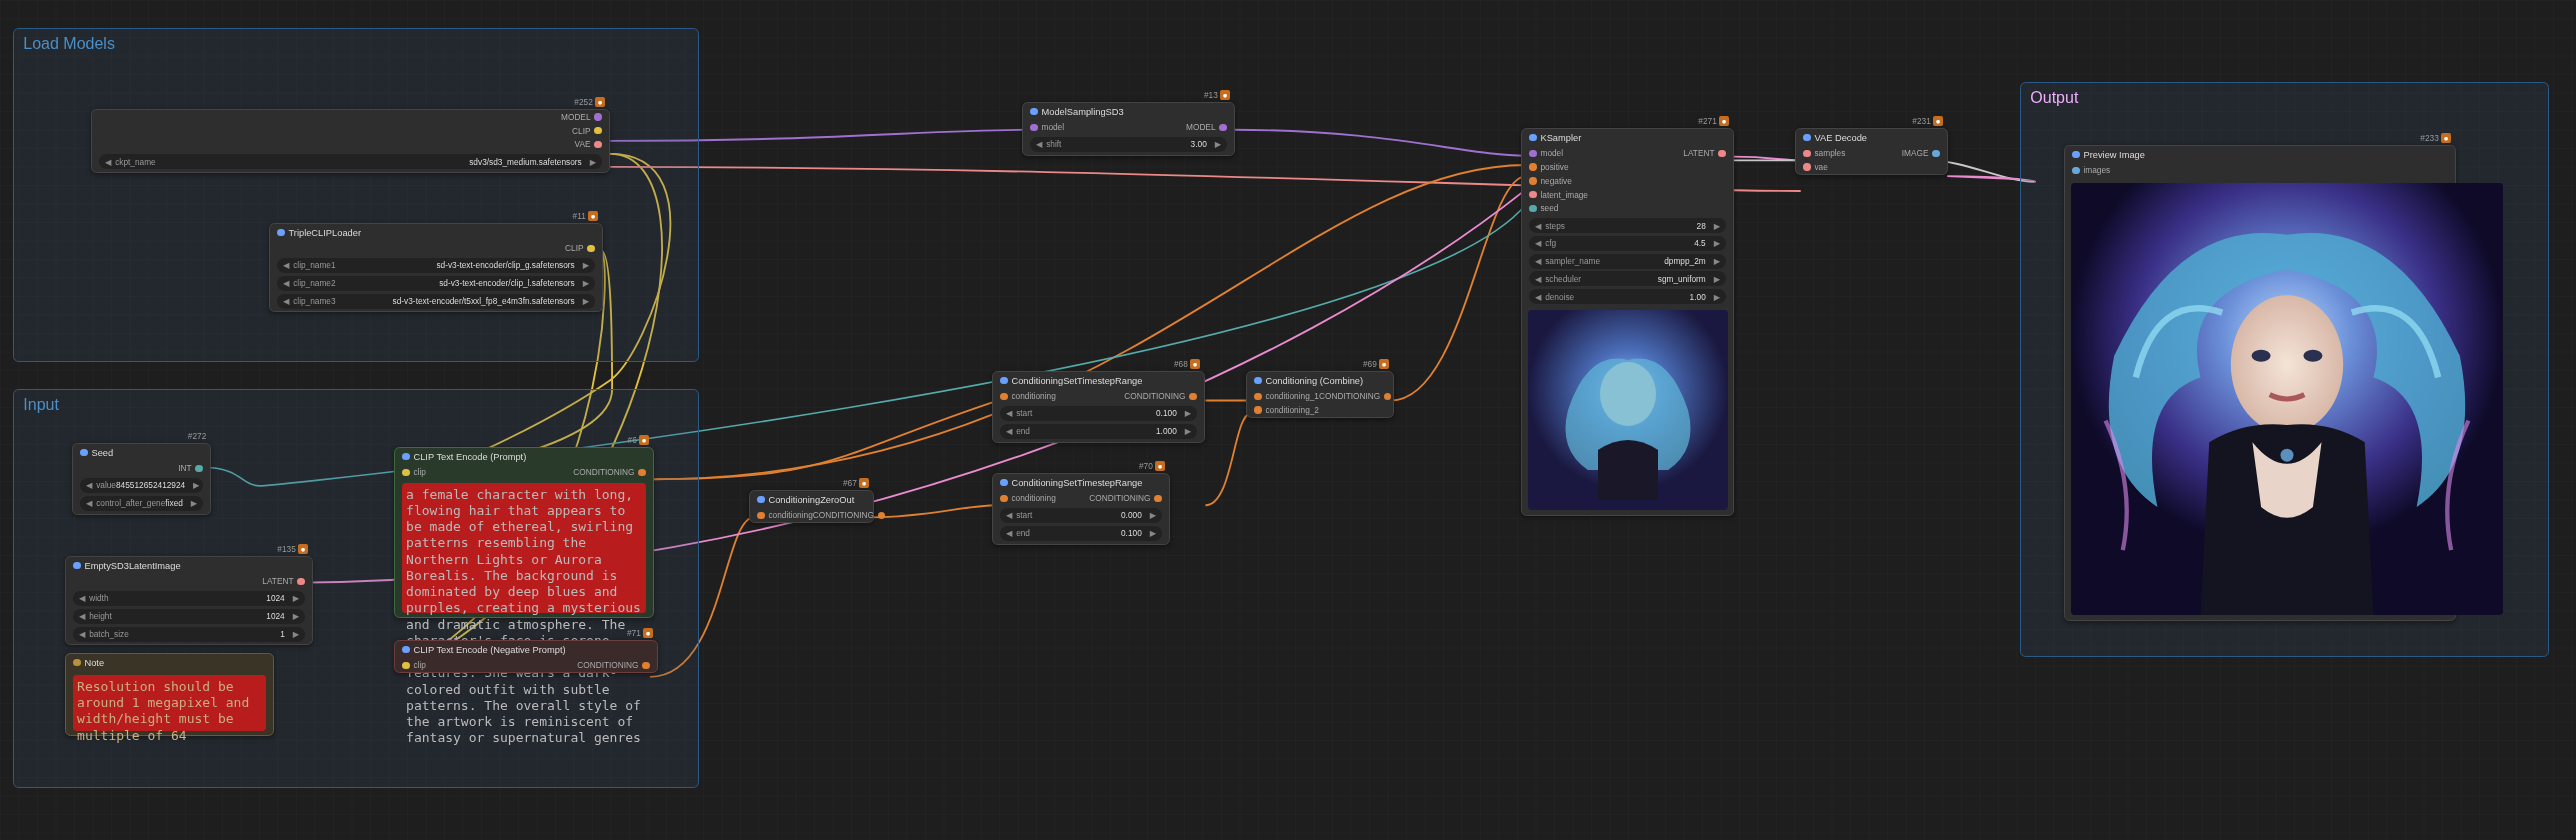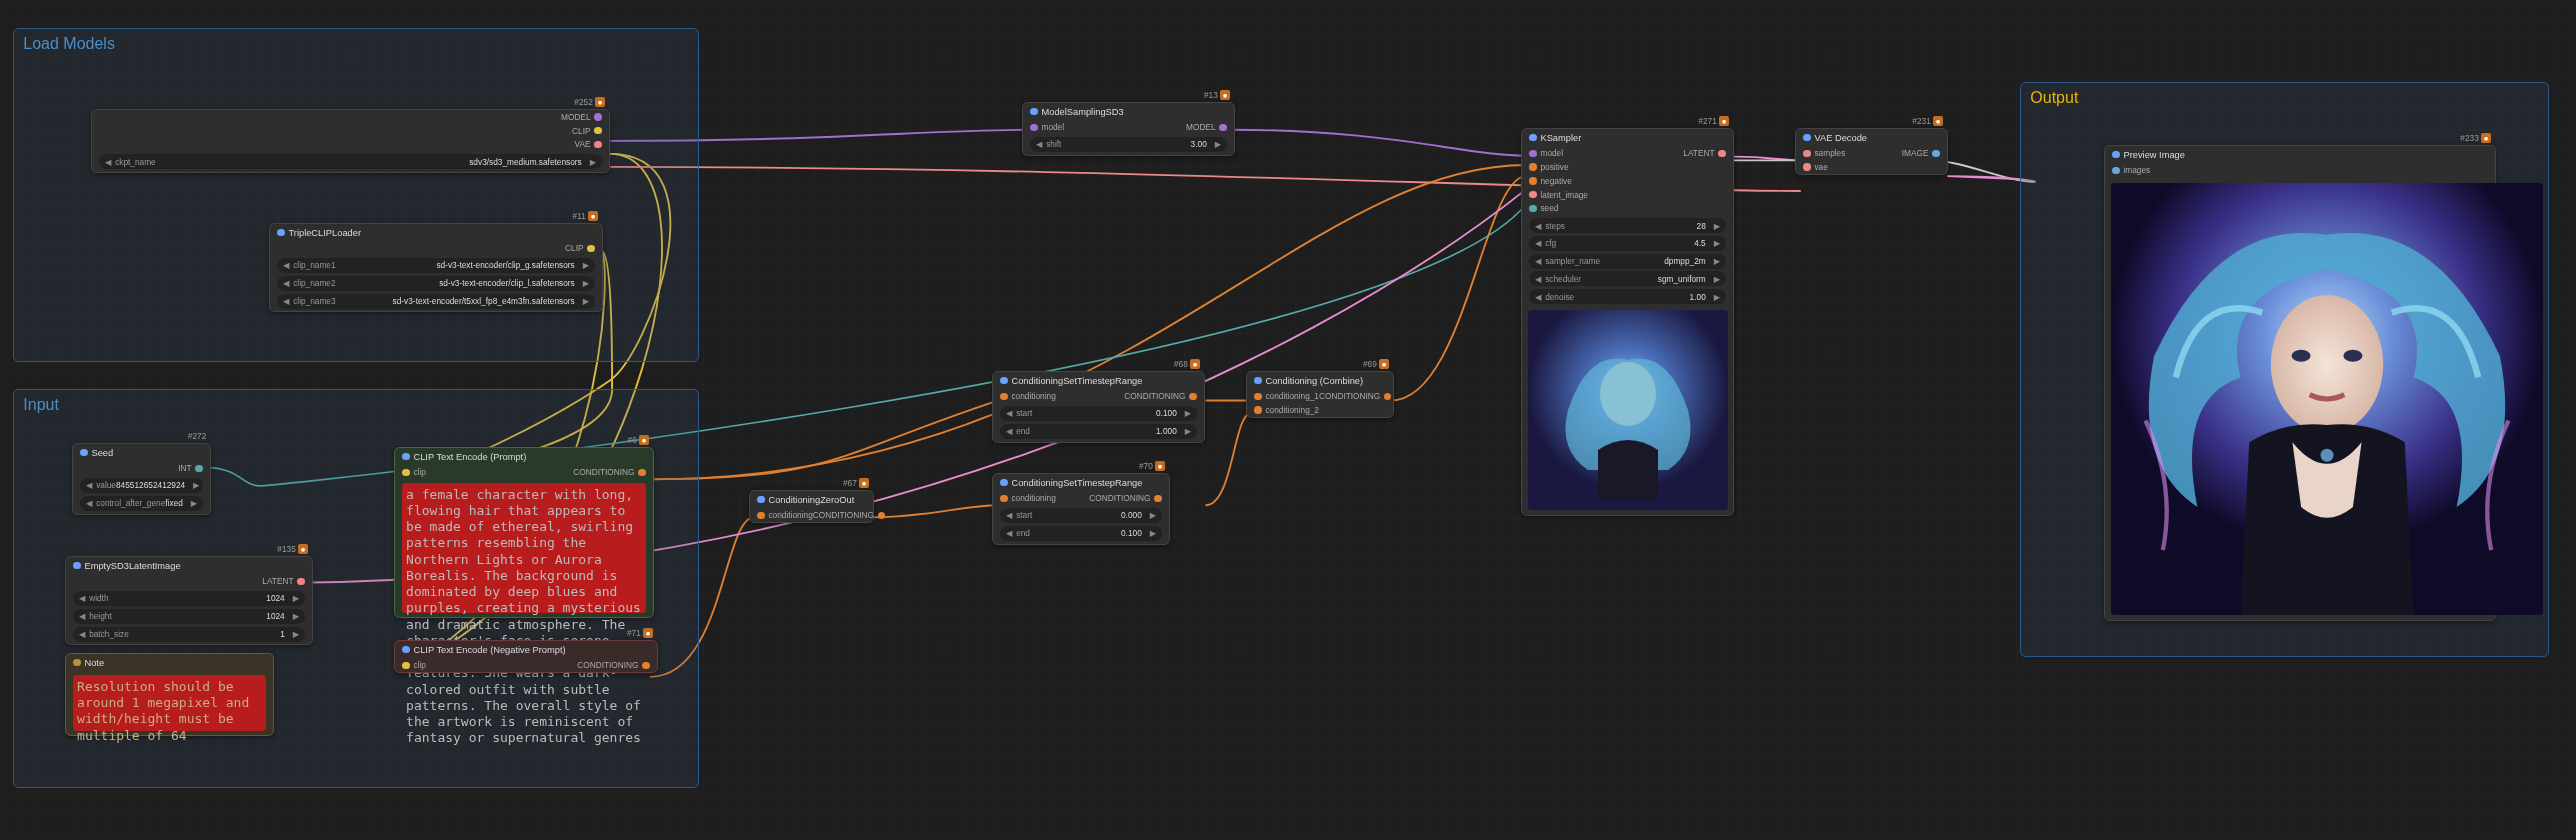--- a/index.html
+++ b/index.html
@@ -66,21 +66,21 @@
 
 <div class="group" style="left:13px;top:28px;width:686px;height:334px;border-color:#2a5a88;">
   <div class="group-title" style="color:#4a8fc7;">Load Models</div>
 </div>
 
 <div class="group" style="left:13px;top:389px;width:686px;height:399px;border-color:#2a5a88;">
   <div class="group-title" style="color:#4a8fc7;">Input</div>
 </div>
 
 <div class="group" style="left:2020px;top:82px;width:529px;height:575px;border-color:#2a5a88;">
-  <div class="group-title" style="color:#eab308;">Output</div>
+  <div class="group-title" style="color:#f0abfc;">Output</div>
 </div>
 
 <div class="node" style="left:91px;top:109px;width:519px;">
   <div class="node-id"><span>#252</span><span class="orange">●</span></div>
   <div class="row">
       <span></span>
       <span class="out">
         <span>MODEL</span>
         <span class="dot purple"></span>
       </span>
@@ -476,21 +476,21 @@
       </span>
     </div>
   <div class="row">
       <span class="lbl">
         <span class="dot pink"></span>
         <span>vae</span>
       </span>
     </div>
 </div>
 
-<div class="node" style="left:2064px;top:145px;width:392px;margin-left:40px;">
+<div class="node" style="left:2064px;top:145px;width:392px;">
   <div class="node-id"><span>#233</span><span class="orange">●</span></div>
   <div class="node-title">
       <span class="dot blue"></span>
       <span>Preview Image</span>
     </div>
   <div class="row">
       <span class="lbl">
         <span class="dot" style="background:#68a8d8"></span>
         <span>images</span>
       </span>

